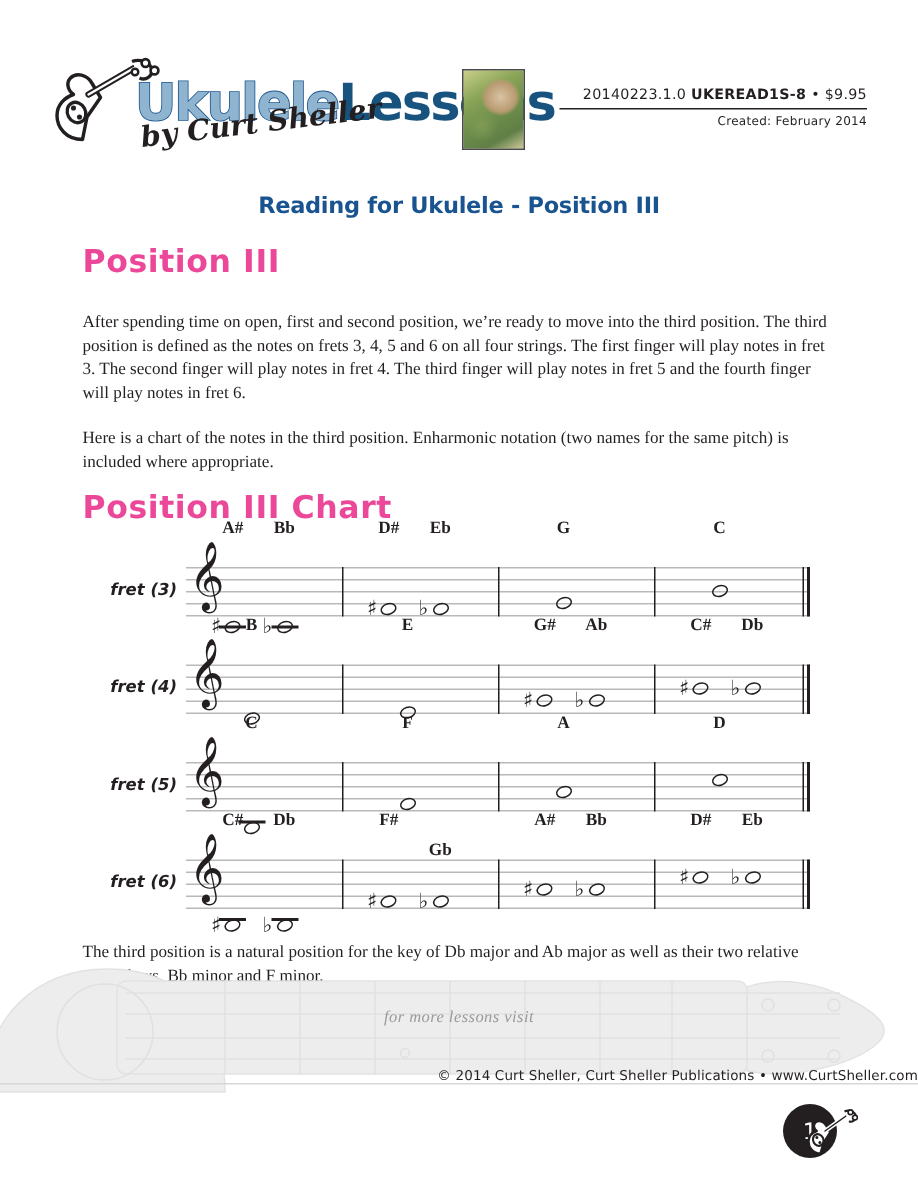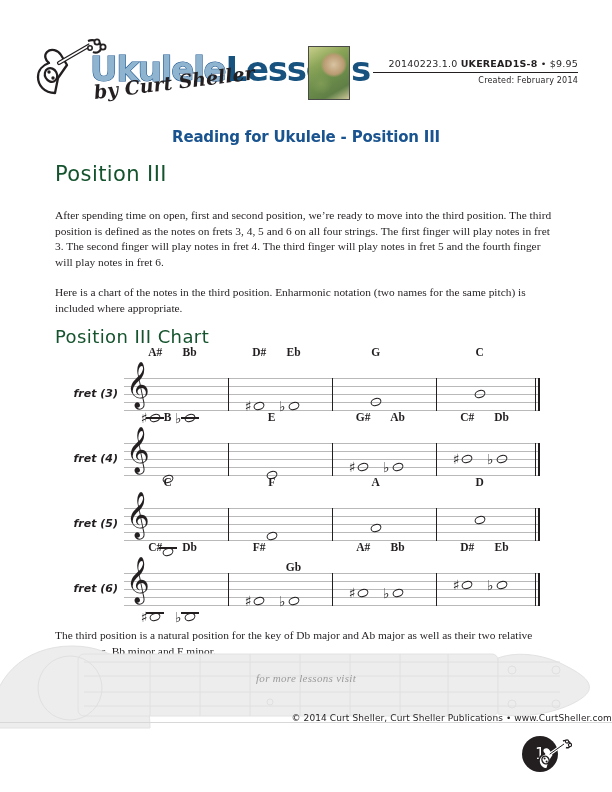--- a/index.html
+++ b/index.html
@@ -113,27 +113,27 @@
     font-family: "DejaVu Sans", sans-serif;
     font-weight: bold;
     font-size: 15px;
     color: #1a5490;
     letter-spacing: -0.2px;
   }
   .h-section {
     position: absolute;
     left: 55px;
     font-family: "DejaVu Sans", sans-serif;
-    font-weight: normal;
+    font-weight: bold;
     font-size: 21px;
-    color: #14532d;
+    color: #ec4899;
     letter-spacing: 0.4px;
   }
   .h-section.a { top: 162px; }
-  .h-section.b { top: 326px; font-size: 18px; }
+  .h-section.b { top: 326px; font-size: 21px; }
 
   
   .body-copy {
     position: absolute;
     left: 55px;
     width: 502px;
     font-family: "Liberation Serif", serif;
     font-size: 11.4px;
     line-height: 15.6px;
     color: #231f20;

